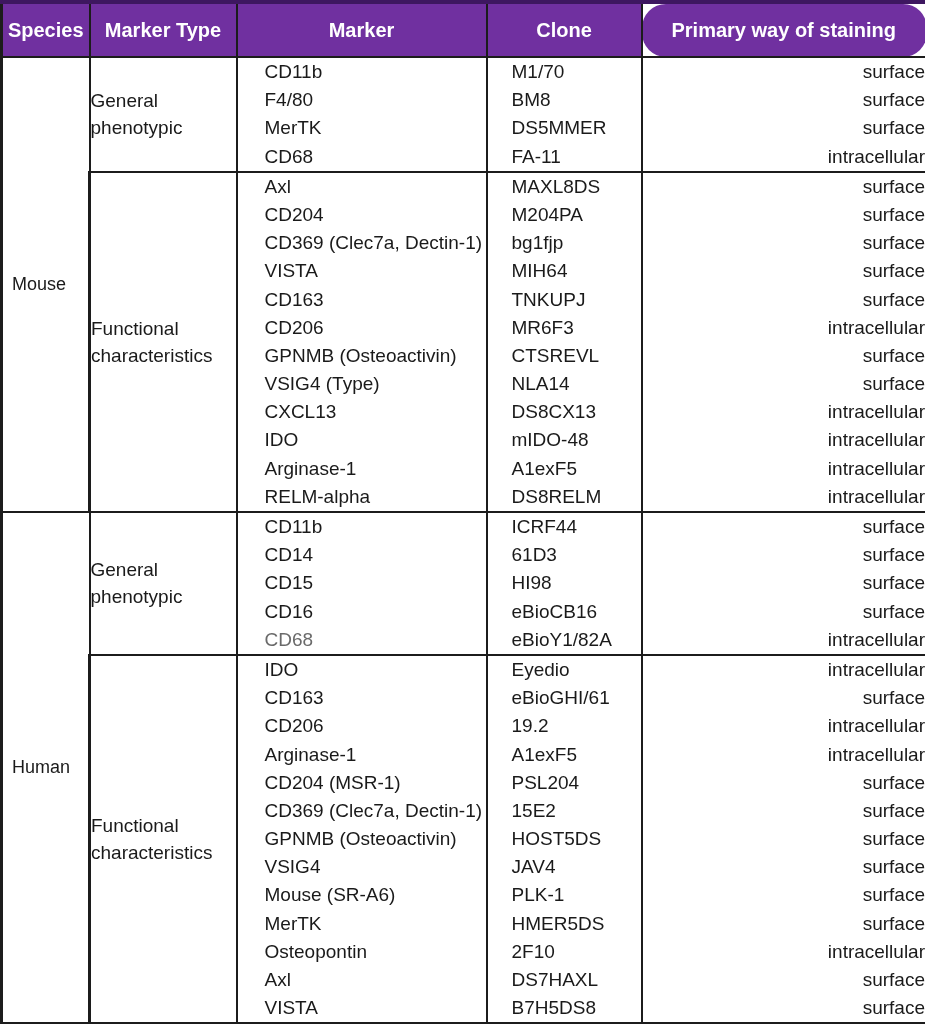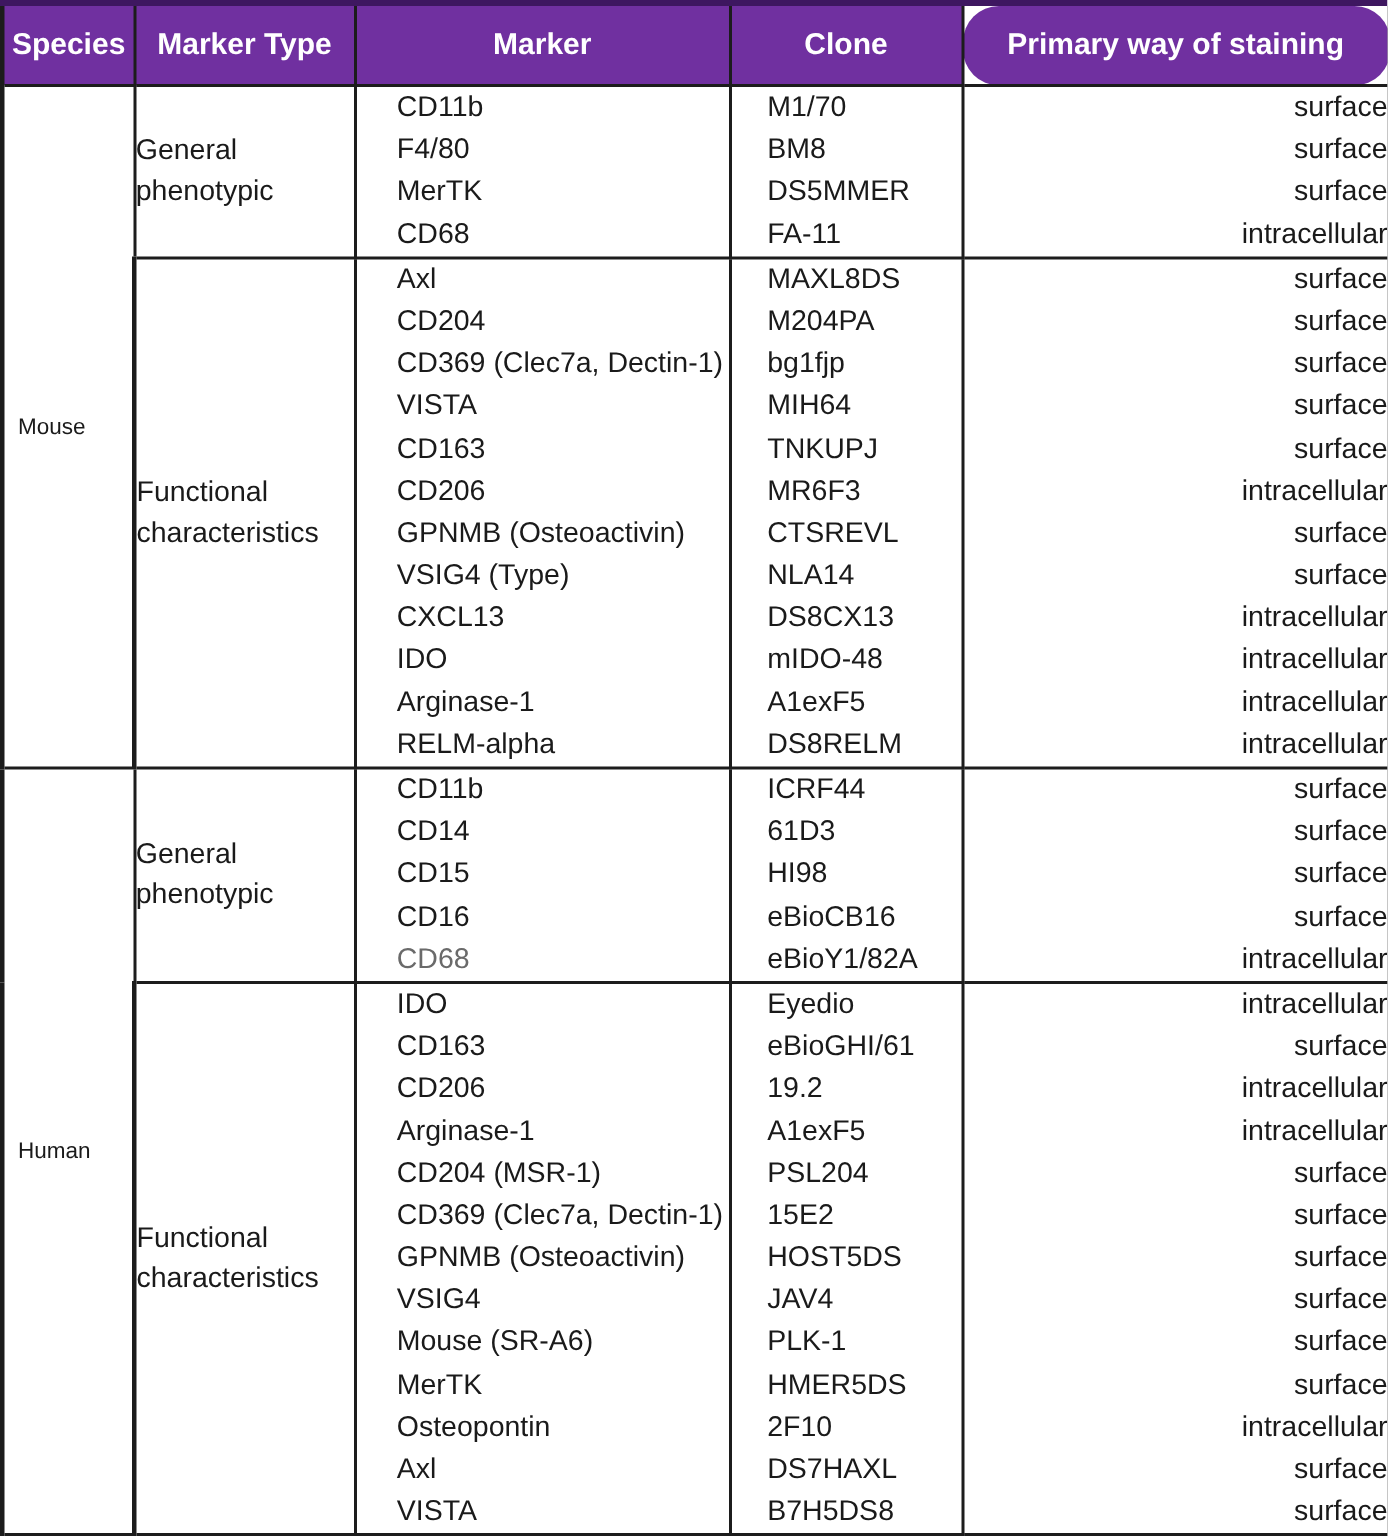--- a/index.html
+++ b/index.html
@@ -54,21 +54,21 @@
     border:2px solid var(--line);
     vertical-align:middle;
     background:#ffffff;
   }
   tbody td:first-child{border-left:3px solid var(--line);}
   tbody td.stain-cell{border-right:3px solid var(--line);}
 
   td.species-cell{
     text-align:left;
     padding-left:9px;
-    font-size:15px;
+    font-size:18px;
   }
   td.type-cell{
     text-align:left;
     padding-right:6px;
     line-height:27px;
   }
   td.lines-cell{
     vertical-align:top;
     padding:0;
   }

